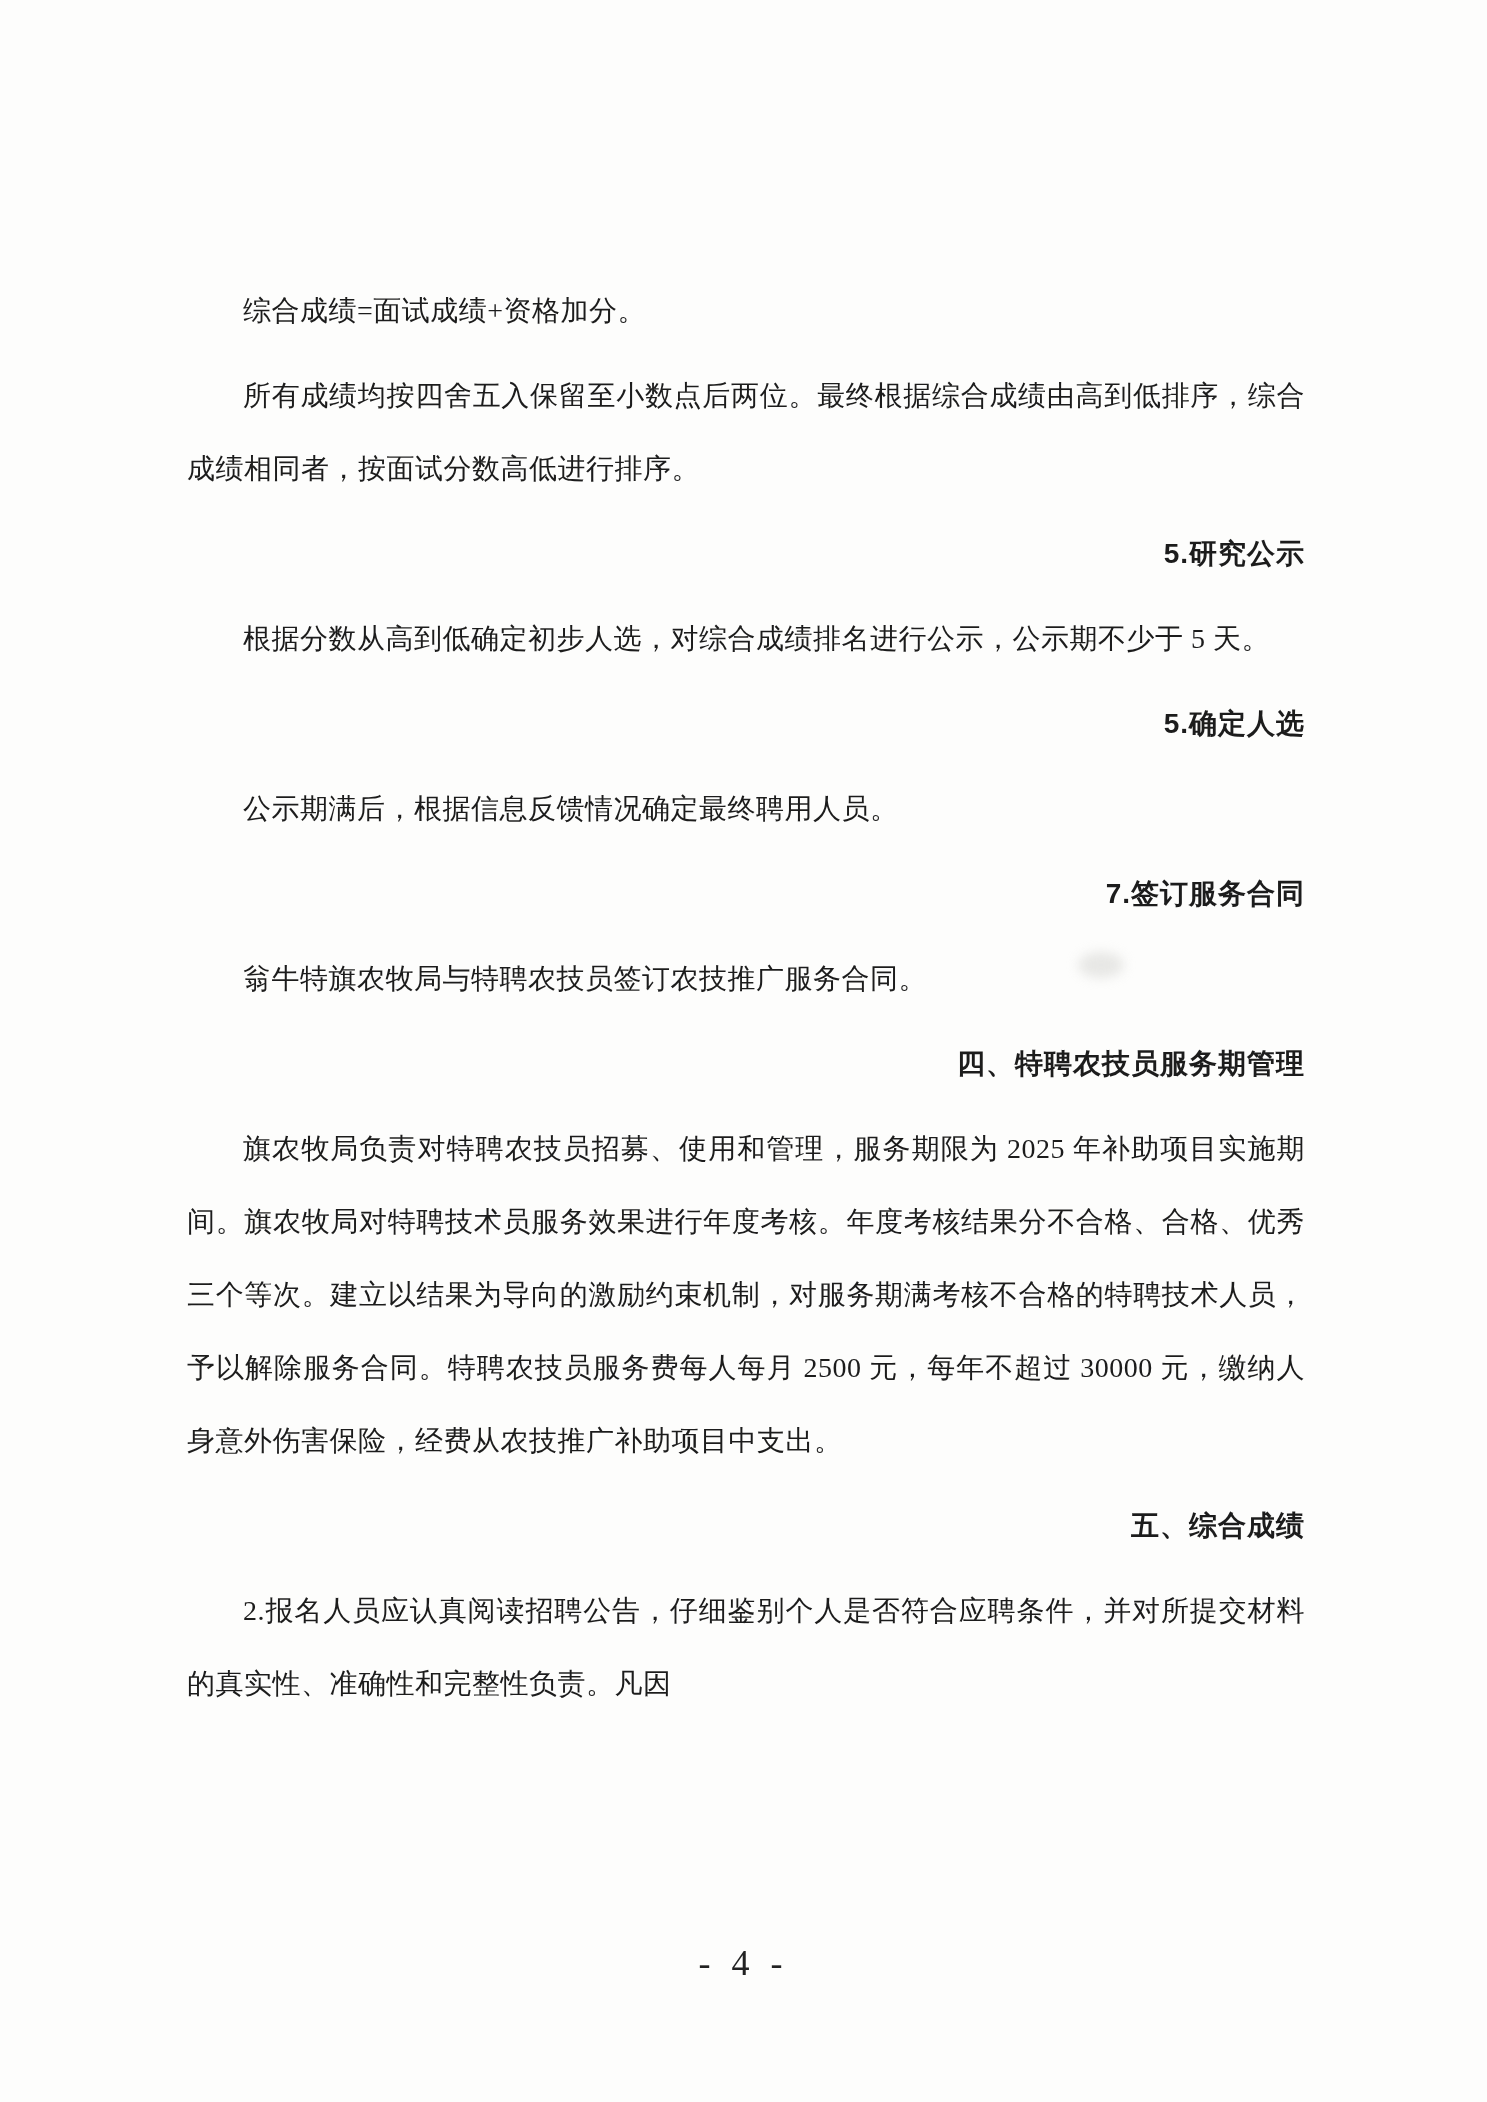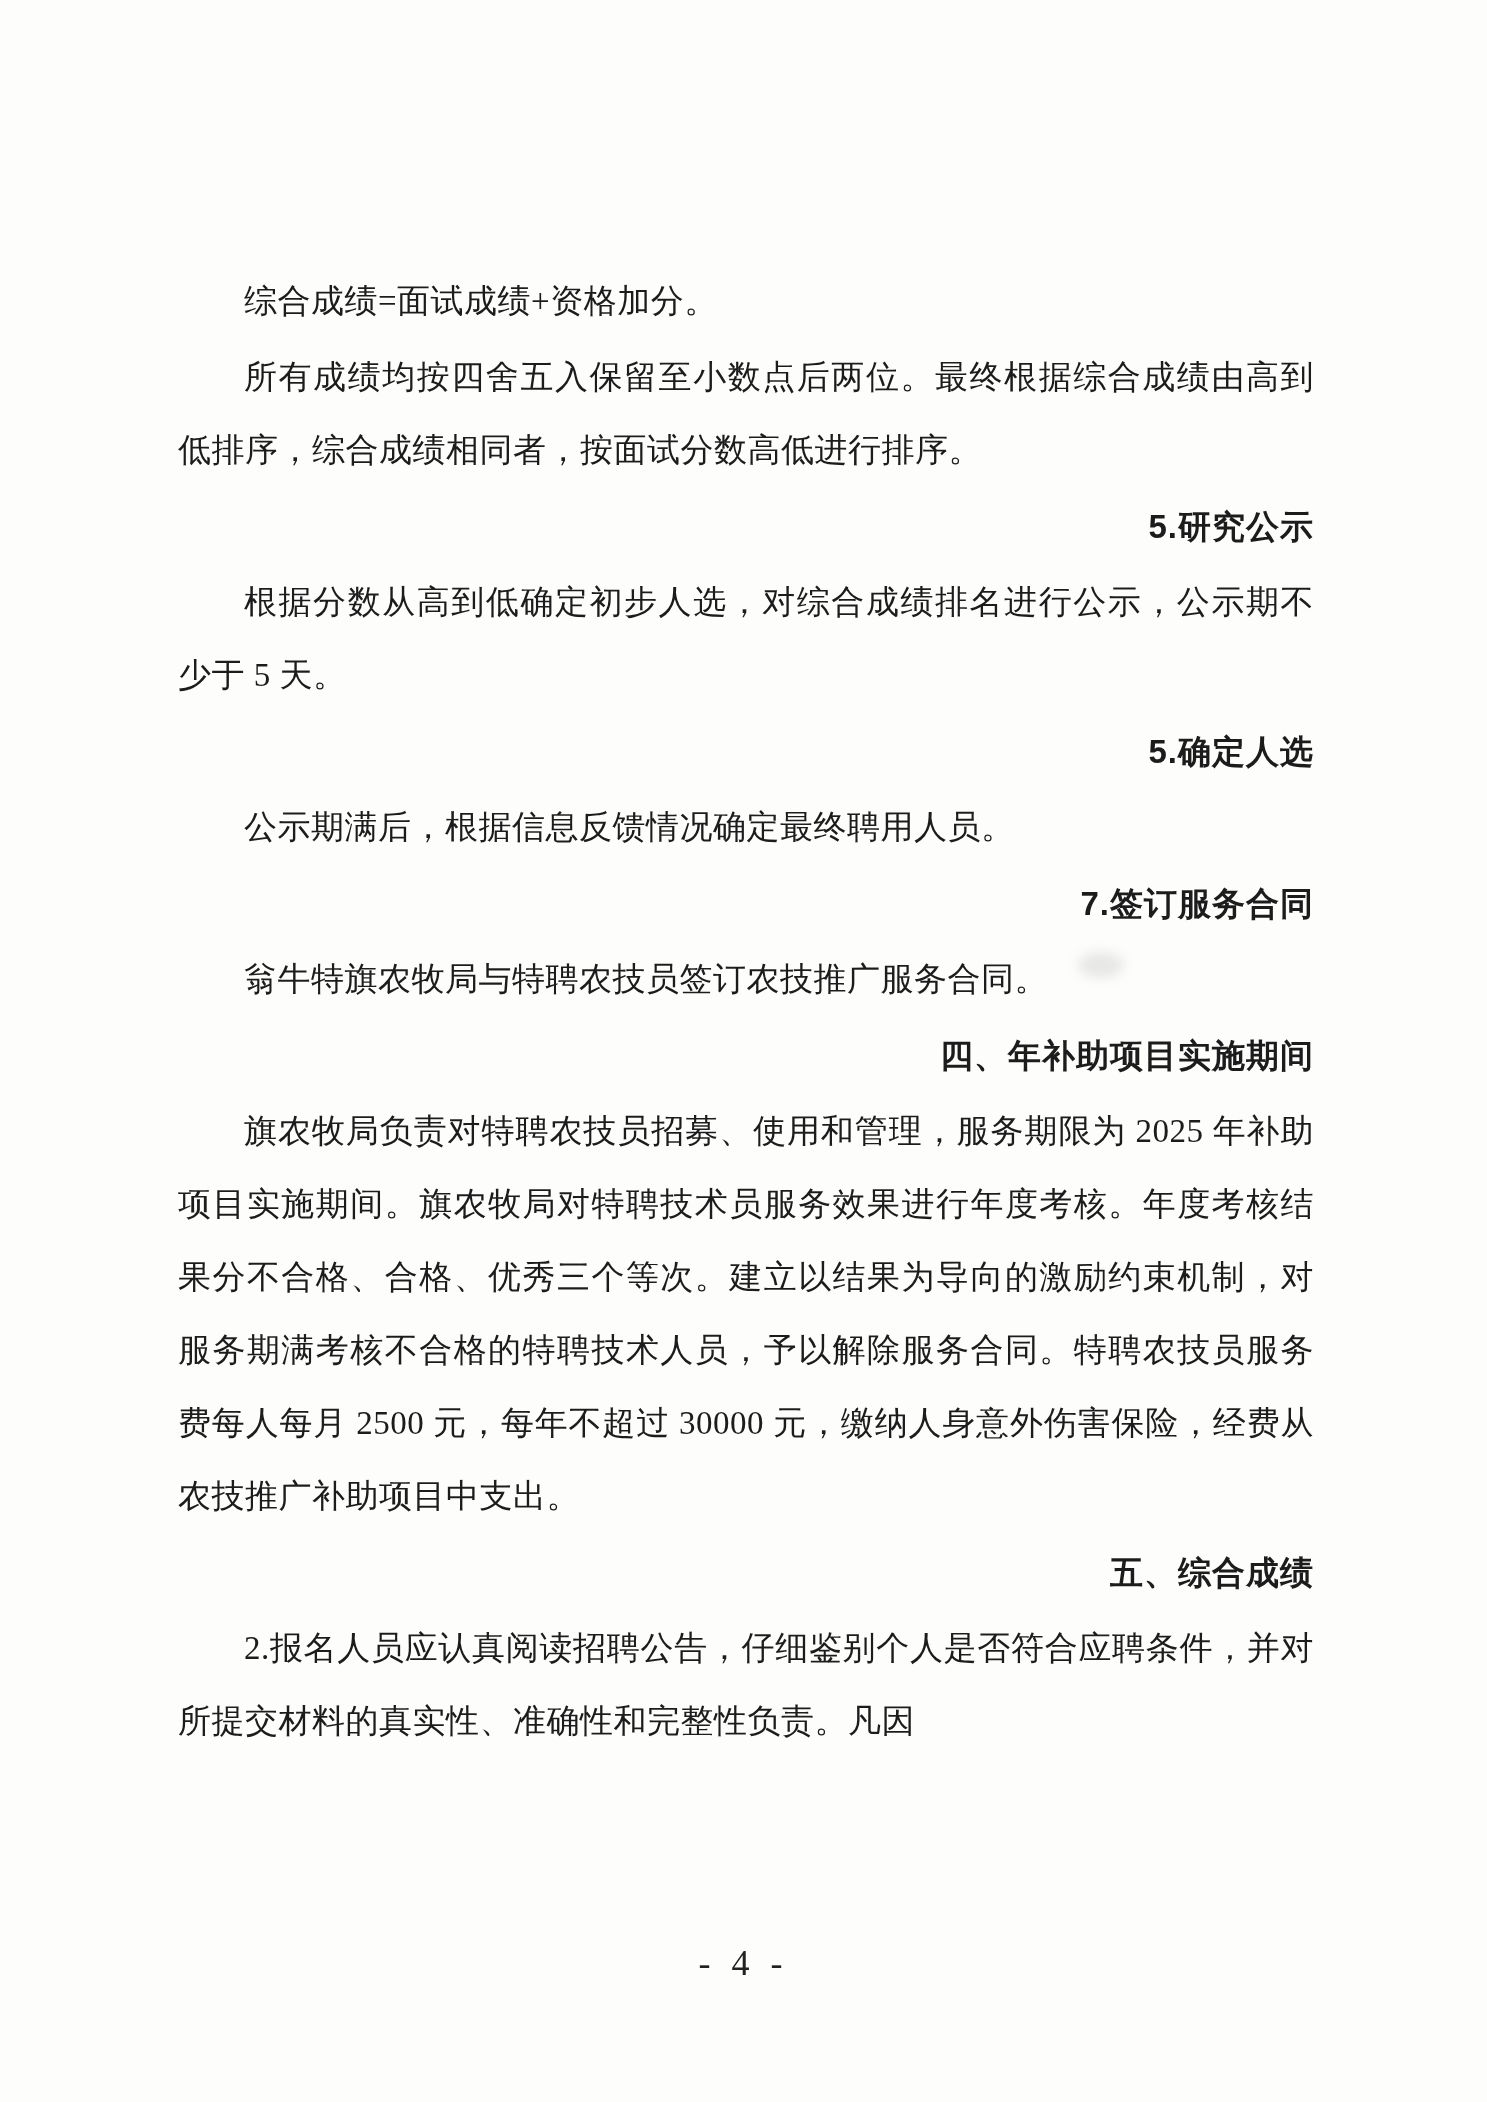--- a/index.html
+++ b/index.html
@@ -16,22 +16,22 @@
     color: #1c1c1c;
     font-family: "Liberation Serif", "DejaVu Serif", serif;
   }
   .content {
     position: absolute;
     top: 262px;
     left: 175px;
     width: 1142px;
   }
   .content p {
-    margin: 3px;
-    font-size: 33px;
+    margin: 12px;
+    font-size: 28px;
     line-height: 73px;
     text-align: justify;
     text-justify: inter-character;
     letter-spacing: 0.5px;
   }
   .content p.indent {
     text-indent: 2em;
   }
   .content p.heading-numbered,
   .content p.heading-section {
@@ -69,21 +69,21 @@
 
   <section class="content">
     <p class="body indent">综合成绩=面试成绩+资格加分。</p>
     <p class="body indent">所有成绩均按四舍五入保留至小数点后两位。最终根据综合成绩由高到低排序，综合成绩相同者，按面试分数高低进行排序。</p>
     <p class="heading-numbered indent">5.研究公示</p>
     <p class="body indent">根据分数从高到低确定初步人选，对综合成绩排名进行公示，公示期不少于 5 天。</p>
     <p class="heading-numbered indent">5.确定人选</p>
     <p class="body indent">公示期满后，根据信息反馈情况确定最终聘用人员。</p>
     <p class="heading-numbered indent">7.签订服务合同</p>
     <p class="body indent">翁牛特旗农牧局与特聘农技员签订农技推广服务合同。</p>
-    <p class="heading-section indent">四、年补助项目实施期间</p>
+    <p class="heading-section indent">四、特聘农技员服务期管理</p>
     <p class="body indent">旗农牧局负责对特聘农技员招募、使用和管理，服务期限为 2025 年补助项目实施期间。旗农牧局对特聘技术员服务效果进行年度考核。年度考核结果分不合格、合格、优秀三个等次。建立以结果为导向的激励约束机制，对服务期满考核不合格的特聘技术人员，予以解除服务合同。特聘农技员服务费每人每月 2500 元，每年不超过 30000 元，缴纳人身意外伤害保险，经费从农技推广补助项目中支出。</p>
     <p class="heading-section indent">五、综合成绩</p>
     <p class="body indent">2.报名人员应认真阅读招聘公告，仔细鉴别个人是否符合应聘条件，并对所提交材料的真实性、准确性和完整性负责。凡因</p>
   </section>
 
   <div class="smudge"></div>
 
   <footer class="footer">
     <span>- 4 -</span>
   </footer>

